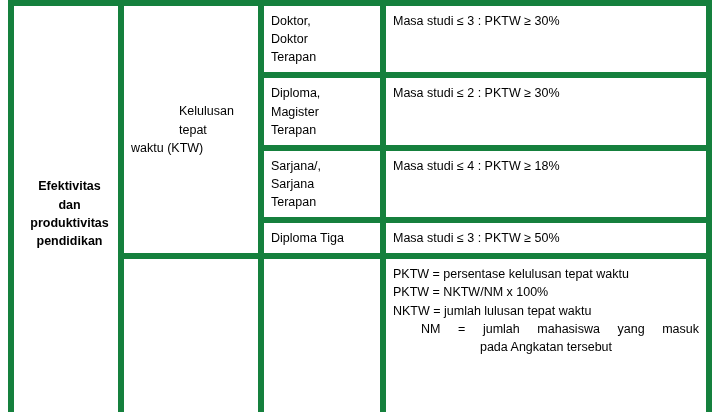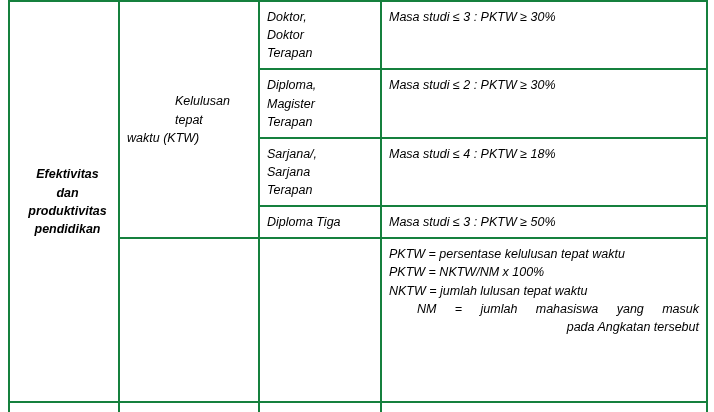--- a/index.html
+++ b/index.html
@@ -21,26 +21,25 @@
     background: #ffffff;
   }
   table.matrix {
     border-collapse: collapse;
     table-layout: fixed;
     width: 700px;
     margin-left: 8px;
     margin-top: 0px;
   }
   table.matrix td {
-    border: 2px solid #15803d;
+    border: 6px solid #15803d;
     vertical-align: top;
     padding: 6px 7px 6px 7px;
     font-size: 12.5px;
     line-height: 1.45;
-    font-style: italic;
   }
   .col-criteria { width: 110px; }
   .col-indicator { width: 140px; }
   .col-level { width: 122px; }
   .col-target { width: 326px; }
 
   .cell-criteria {
     font-weight: bold;
     text-align: center;
     vertical-align: middle !important;
@@ -76,21 +75,21 @@
     white-space: pre-wrap;
   }
   .formula-just {
     display: block;
     text-align: justify;
     text-align-last: justify;
     margin-left: 28px;
   }
   .formula-just-last {
     display: block;
-    text-align: right;
+    text-align: center;
   }
   .tall { height: 150px; }
   .row-last td { height: 10px; padding: 0 !important; }
 </style>
 </head>
 <body>
 
 <div class="page">
   <table class="matrix">
     <colgroup>

